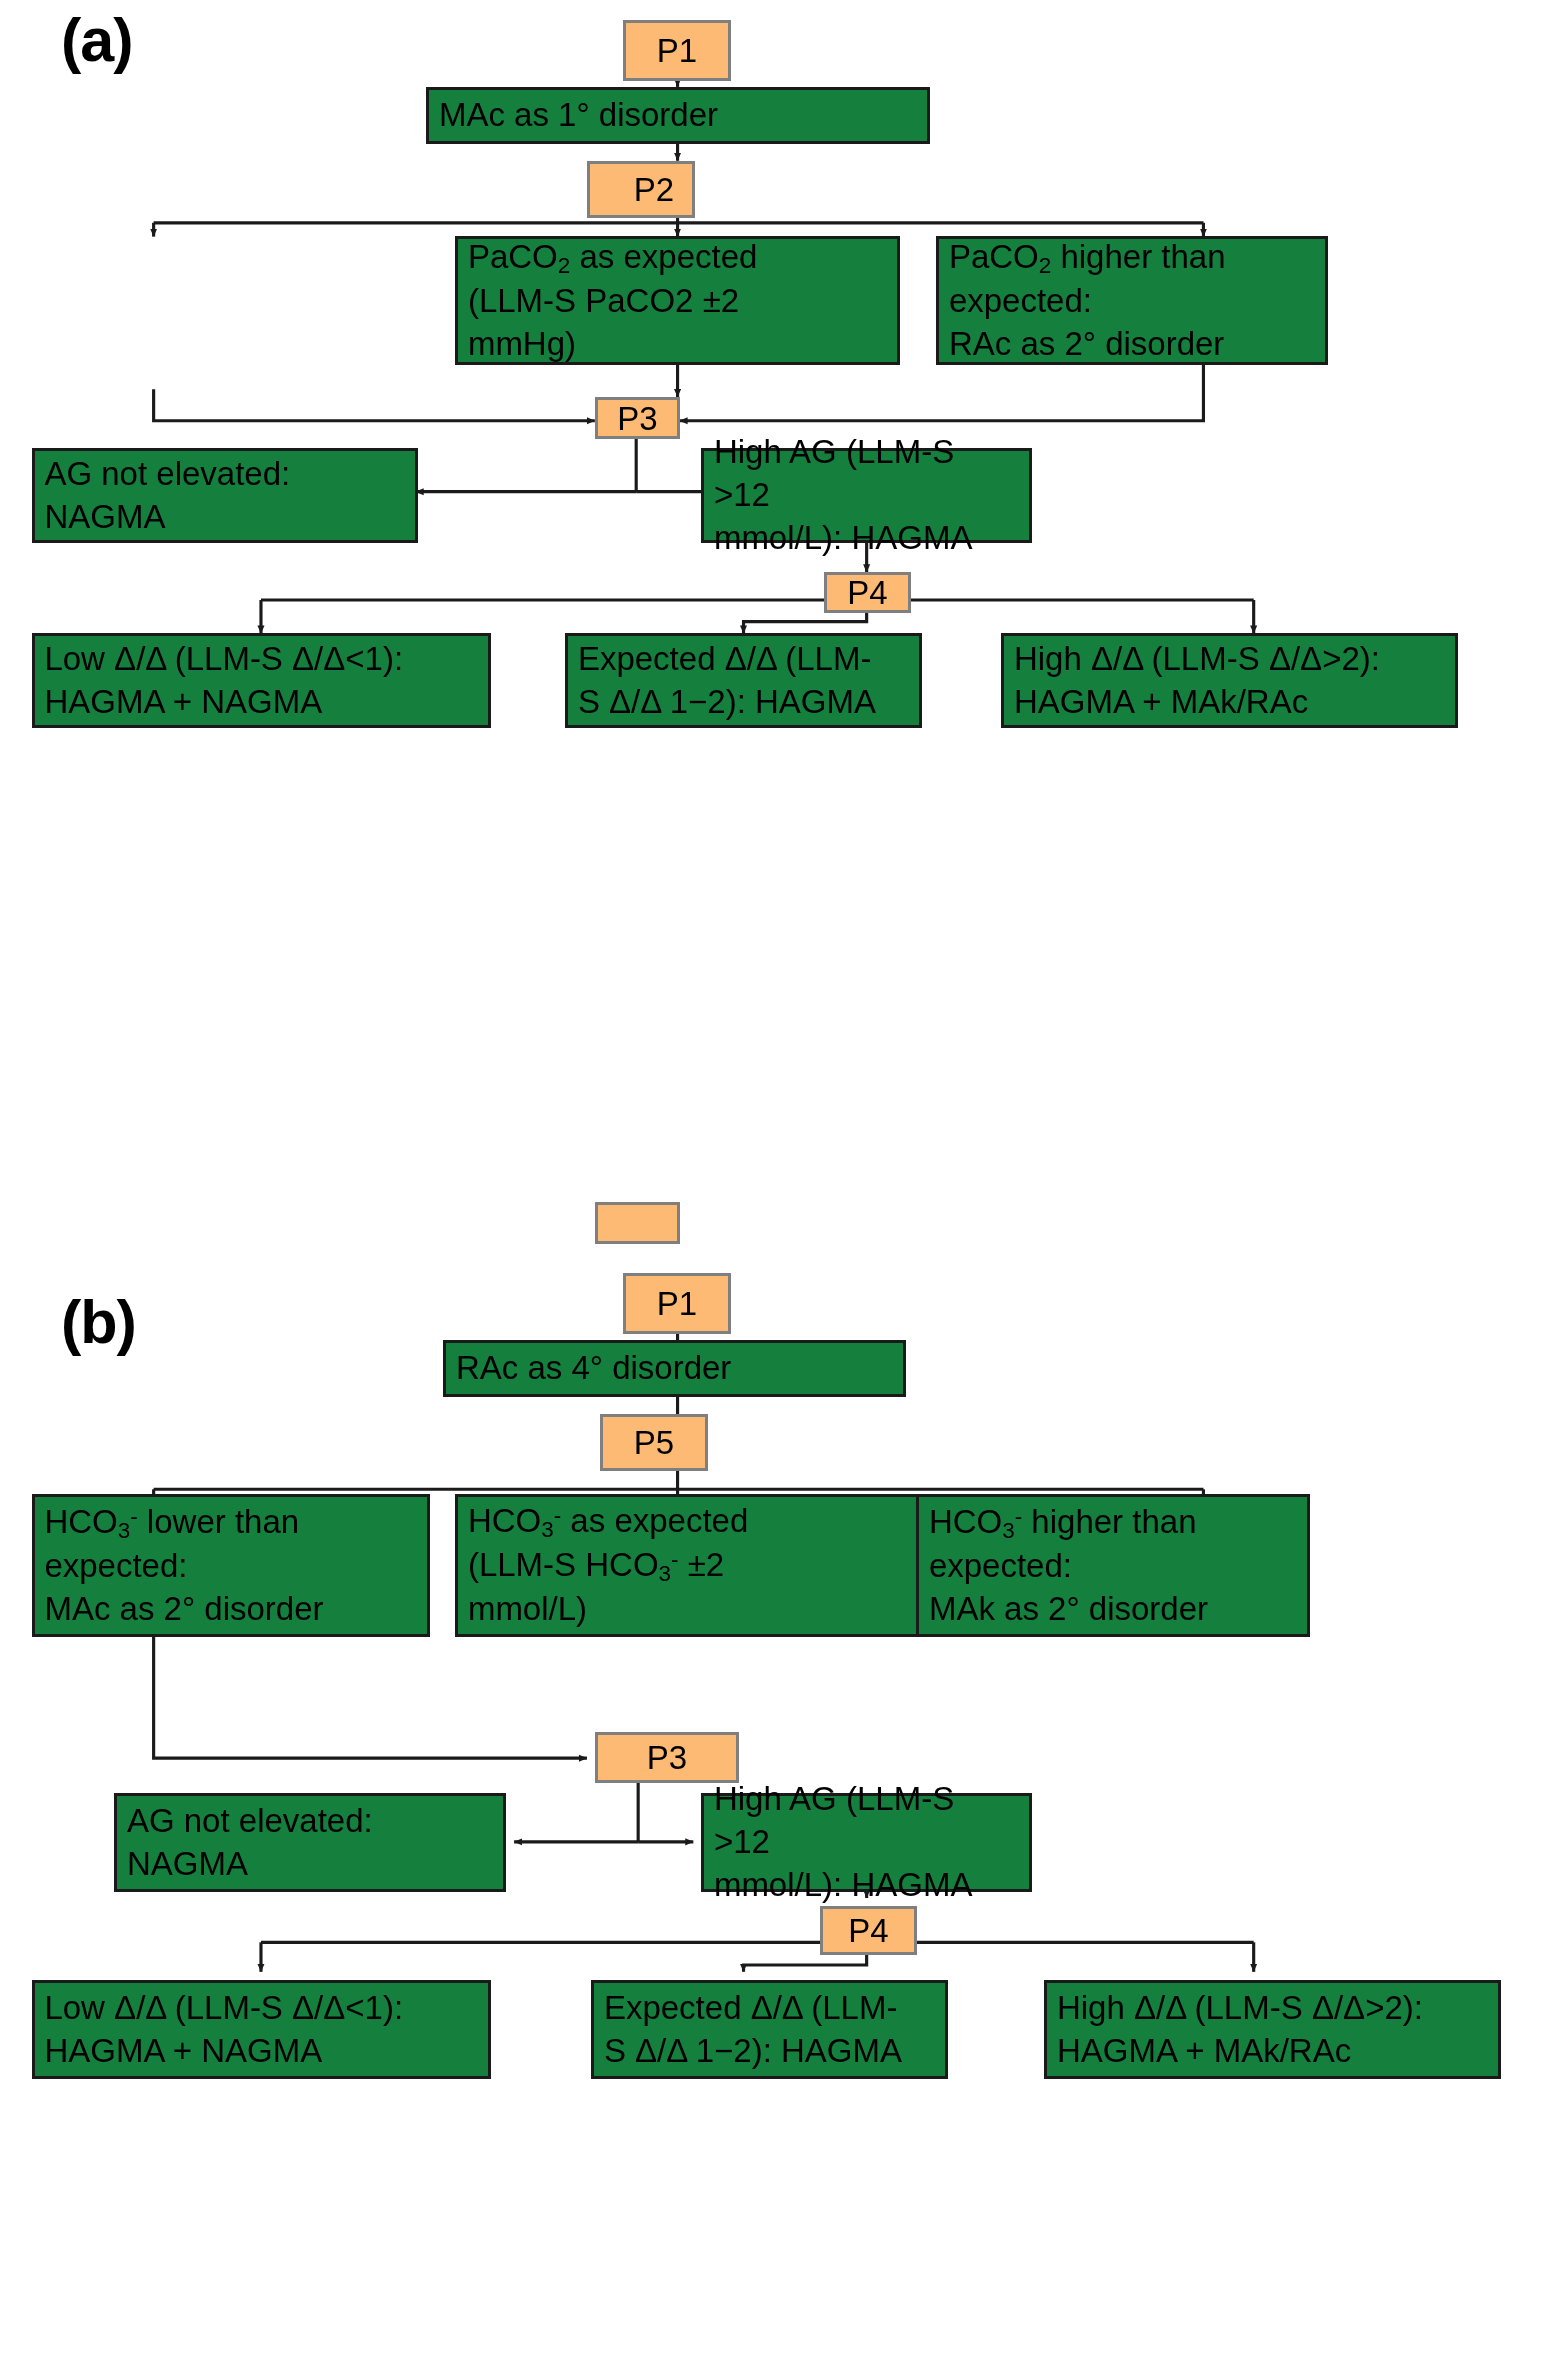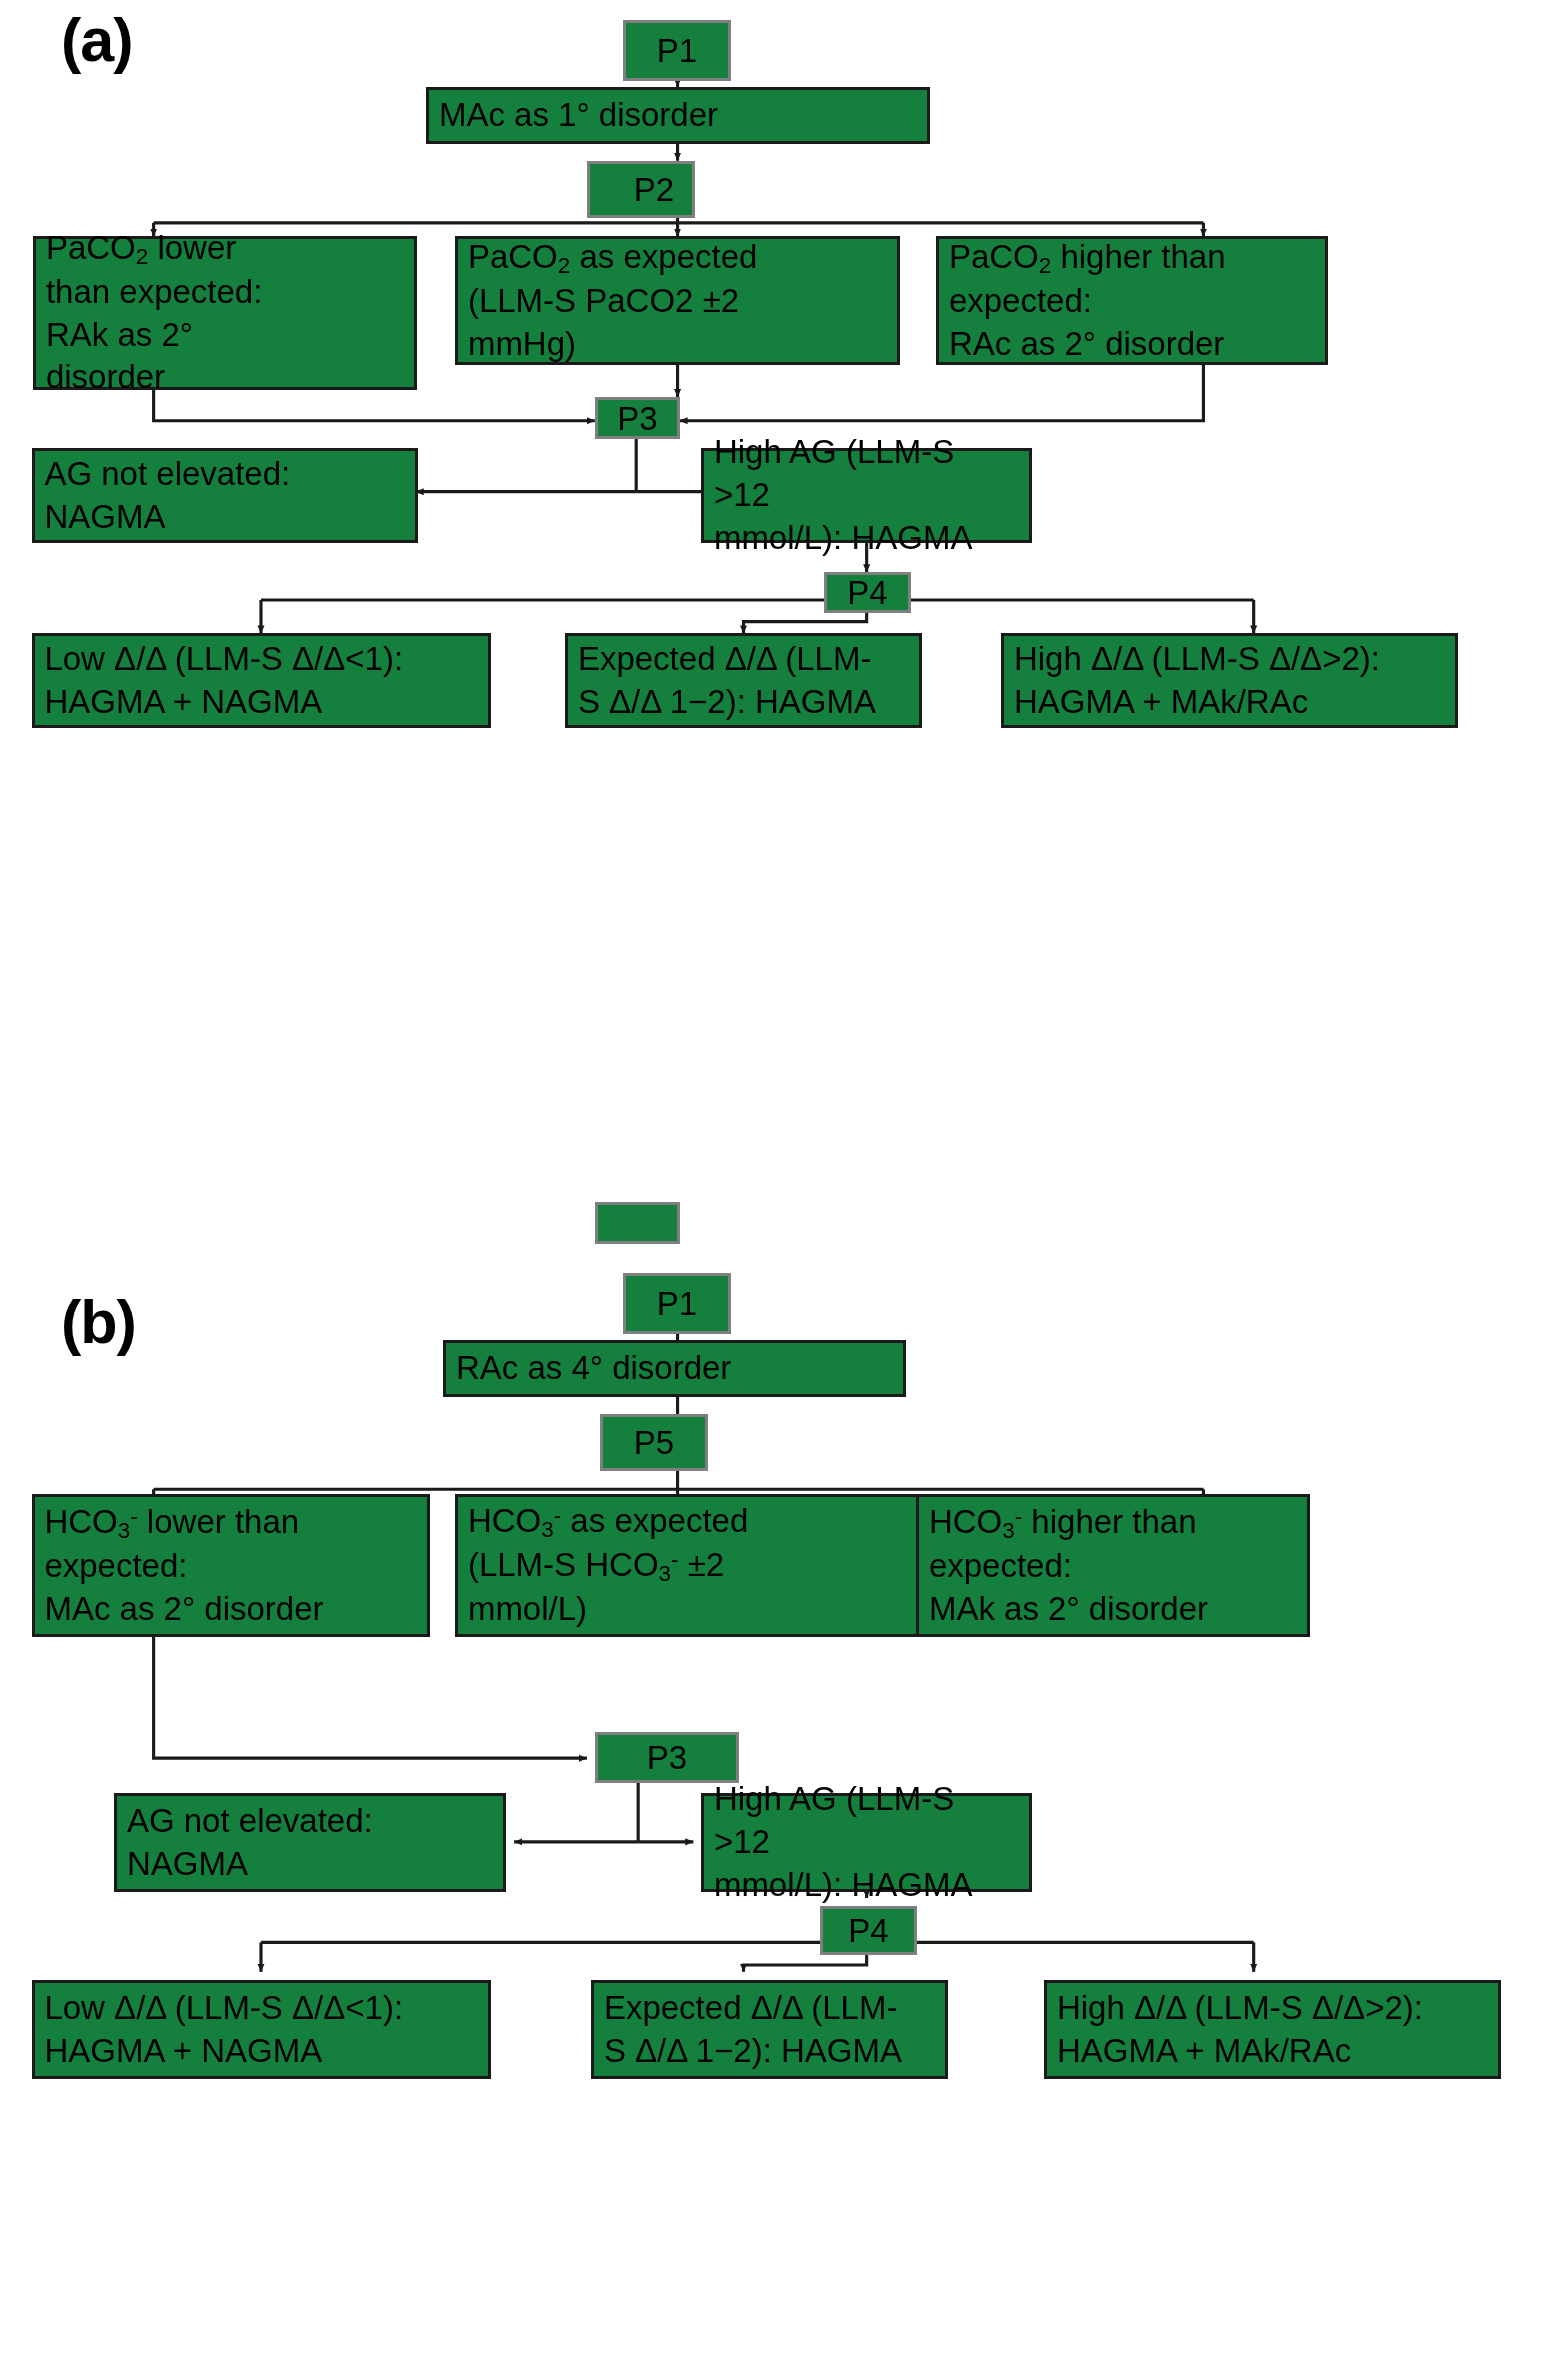--- a/index.html
+++ b/index.html
@@ -45,21 +45,21 @@
     display: block;
     width: 100%;
     padding: 0 9.9px;
     font-size: 33px;
     line-height: 1.30;
     white-space: pre-line;
   }
   .proc {
     position: absolute;
     box-sizing: border-box;
-    background: #15803d;
+    background: #fdba74;
     border: 3px solid #7f7f7f;
     display: flex;
     align-items: center;
     justify-content: center;
     font-size: 33px;
     line-height: 1;
   }
   sub { font-size: 0.68em; vertical-align: -0.22em; }
   sup { font-size: 0.68em; vertical-align: 0.40em; }
 </style>
@@ -136,23 +136,20 @@
   <div class="panel-label" style="left:61px; top:9.9px;">(a)</div>
 
   <div class="proc" style="left:623px; top:19.7px; width:108px; height:61px;">P1</div>
 
   <div class="node" style="left:426px; top:87px; width:504px; height:57px;">
     <span class="txt">MAc as 1° disorder</span>
   </div>
 
   <div class="proc" style="left:587px; top:161px; width:108px; height:57px;padding-left:26px;">P2</div>
 
-  <div class="node" style="left:33px; top:236px; width:384px; height:154px;">
-    <span class="txt">PaCO<sub>2</sub> lower<br>than expected:<br>RAk as 2°<br>disorder</span>
-  </div>
 
   <div class="node" style="left:455px; top:236px; width:445px; height:129px;justify-content:center;">
     <span class="txt">PaCO<sub>2</sub> as expected<br>(LLM-S PaCO2 ±2<br>mmHg)</span>
   </div>
 
   <div class="node" style="left:936px; top:236px; width:392px; height:129px;">
     <span class="txt">PaCO<sub>2</sub> higher than<br>expected:<br>RAc as 2° disorder</span>
   </div>
 
   <div class="proc" style="left:595px; top:397px; width:85px; height:42px;">P3</div>

